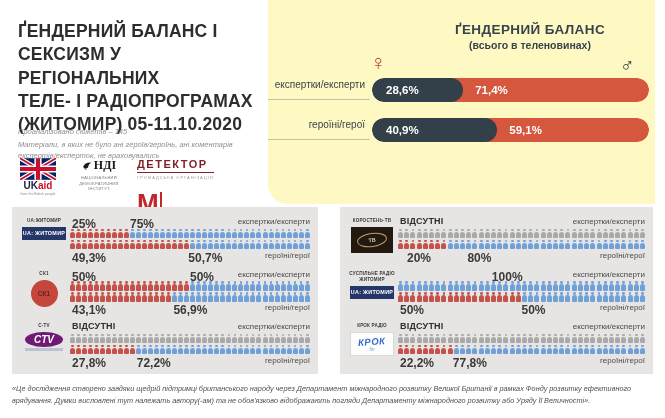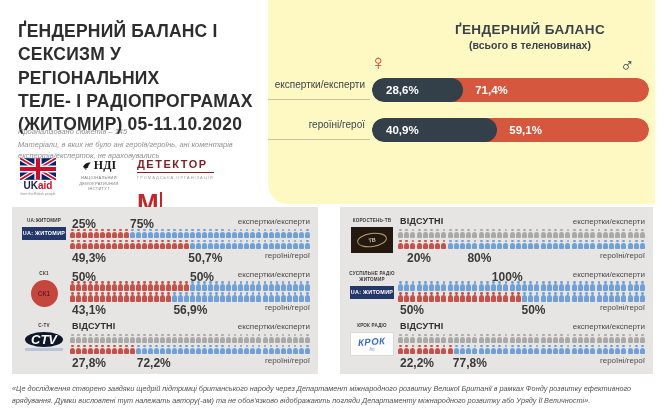--- a/index.html
+++ b/index.html
@@ -48,21 +48,21 @@
   
   .stations-panel { position:absolute; top:207px; height:167px; background:#e6e5e3; padding:7px 8px 4px 6px; display:flex; flex-direction:column; justify-content:space-between; }
   .stations-panel.left { left:12px; width:306px; }
   .stations-panel.right { left:340px; width:313px; }
   .station { display:flex; height:51px; }
   .logo-col { width:52px; flex:0 0 52px; display:flex; flex-direction:column; align-items:center; padding-top:4px; }
   .station-name { font-size:4.6px; font-weight:bold; color:#3a3a3a; text-transform:uppercase; text-align:center; line-height:1.35; letter-spacing:.2px; }
   .station-logo { margin-top:3px; }
   .lg-navy-badge { width:44px; height:13px; background:#253668; color:#fff; font-size:5.4px; font-weight:bold; text-align:center; line-height:13px; letter-spacing:.3px; }
   .lg-red-circle { width:27px; height:27px; border-radius:50%; background:#c4463c; color:rgba(60,10,10,.65); font-size:6.5px; font-weight:bold; text-align:center; line-height:27px; }
-  .lg-blue-ellipse { width:38px; height:15px; border-radius:50%; background:#0f172a; color:#fff; font-size:13px; font-weight:bold; font-style:italic; text-align:center; line-height:15px; }
+  .lg-blue-ellipse { width:38px; height:15px; border-radius:50%; background:#701a75; color:#fff; font-size:10px; font-weight:bold; font-style:italic; text-align:center; line-height:15px; }
   .lg-blue-ellipse-sub { width:38px; height:3px; background:#b9c4d6; margin-top:1px; }
   .lg-dark-tv { width:42px; height:26px; background:#241911; display:flex; align-items:center; justify-content:center; }
   .lg-dark-tv .oval { width:30px; height:14px; border:1.5px solid #b9a06a; border-radius:50%; color:#d8c69a; font-size:5.5px; font-weight:bold; text-align:center; line-height:12px; transform:rotate(-8deg); }
   .lg-krok { width:44px; height:24px; background:#fdfdfd; display:flex; flex-direction:column; align-items:center; justify-content:center; border:1px solid #d8d8d8; }
   .lg-krok .krok-main { font-size:9.5px; font-weight:bold; font-style:italic; color:#3a6bc7; letter-spacing:.5px; transform:rotate(-4deg); }
   .lg-krok .krok-sub { font-size:4.5px; font-style:italic; color:#7691c9; }
 
   .station-chart { flex:1; padding-top:3px; position:relative; }
   .pct-row { position:relative; height:11px; }
   .pct { position:absolute; top:0; font-size:12px; font-weight:bold; color:#3a3a3a; white-space:nowrap; }

